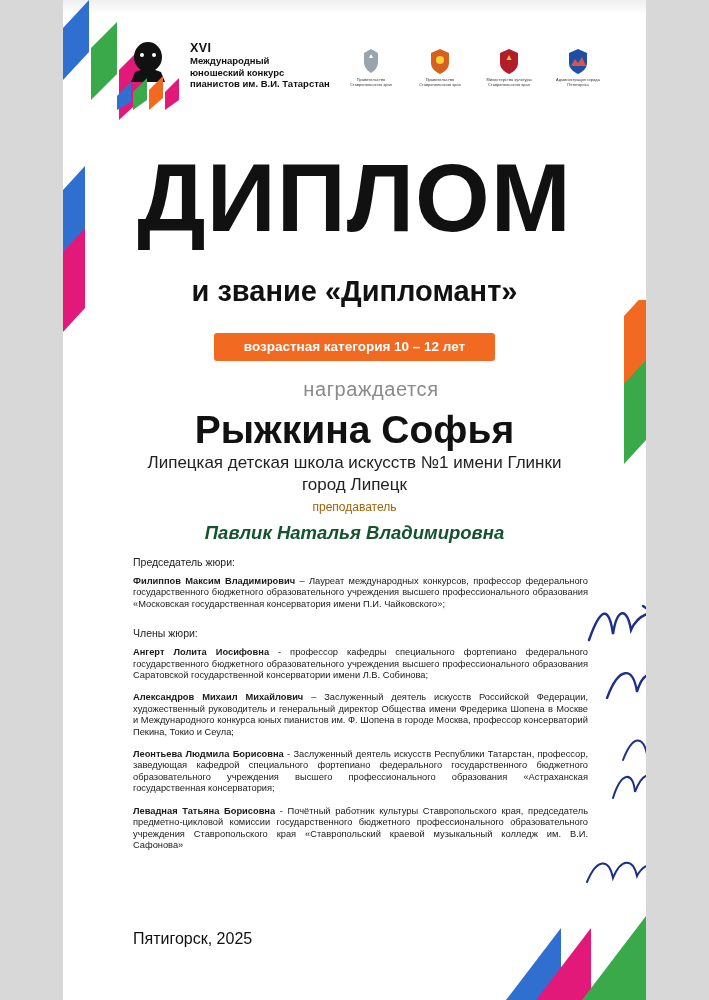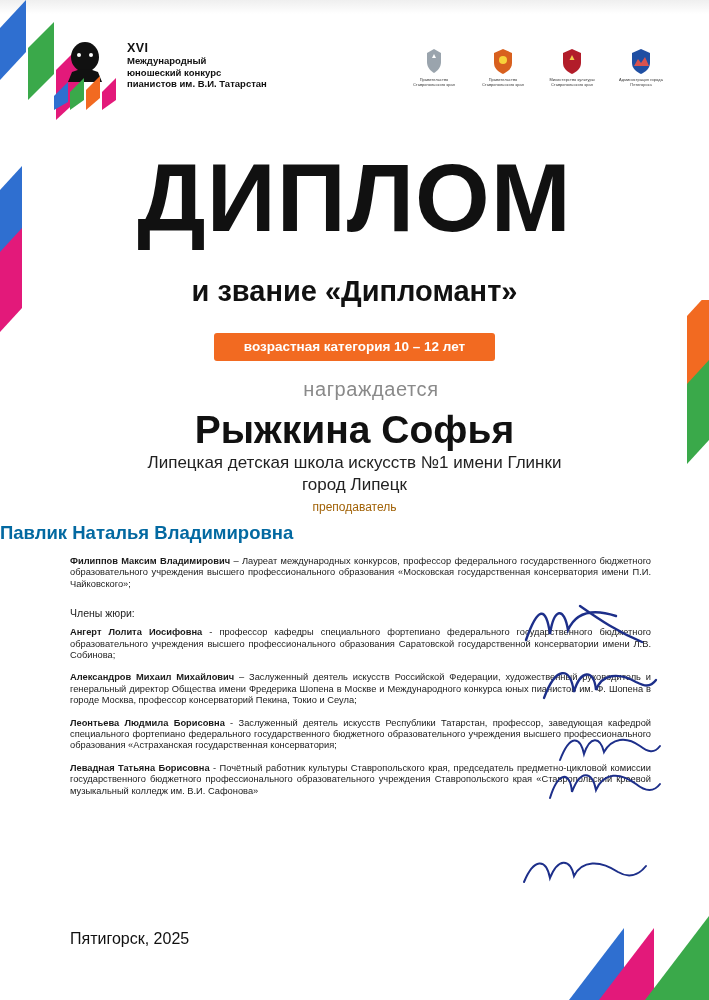--- a/index.html
+++ b/index.html
@@ -5,21 +5,21 @@
   html, body {
     margin: 0;
     padding: 0;
     background: #d8d8d8;
   }
   body {
     font-family: "Liberation Sans", sans-serif;
   }
   .page {
     position: relative;
-    width: 709px;
+    width: 583px;
     height: 1000px;
     background: #ffffff;
     overflow: hidden;
     margin: 0 auto;
   }
 
   
   .deco { position: absolute; pointer-events: none; }
 
   .deco-tl { left: 0; top: 0; width: 120px; height: 120px; }
@@ -133,23 +133,25 @@
   .teacher-label {
     position: absolute;
     top: 500px; left: 0; right: 0;
     text-align: center;
     font-size: 12px;
     color: #a16207;
   }
   .teacher-name {
     position: absolute;
     top: 522px; left: 0; right: 0;
+    text-align: center;
     font-size: 18.5px;
     font-weight: bold;
-    color: #0369a1;
+    color: #14532d;
+    font-style: italic;
   }
 
   
   .jury {
     position: absolute;
     left: 70px;
     right: 58px;
     top: 556px;
   }
   .jury-heading {
@@ -287,20 +289,21 @@
   <div class="awarded">награждается</div>
   <div class="laureate-name">Рыжкина Софья</div>
   <div class="school">
     <span>Липецкая детская школа искусств №1 имени Глинки</span><br>
     <span>город Липецк</span>
   </div>
   <div class="teacher-label">преподаватель</div>
   <div class="teacher-name">Павлик Наталья Владимировна</div>
 
   <div class="jury">
+    <div class="jury-heading">Председатель жюри:</div>
     <div class="jury-item">
       <b>Филиппов Максим Владимирович</b><span> – Лауреат международных конкурсов, профессор федерального государственного бюджетного образовательного учреждения высшего профессионального образования «Московская государственная консерватория имени П.И. Чайковского»;</span>
     </div>
 
     <div class="jury-heading second">Члены жюри:</div>
 
     <div class="jury-item">
       <b>Ангерт Лолита Иосифовна</b><span> - профессор кафедры специального фортепиано федерального государственного бюджетного образовательного учреждения высшего профессионального образования Саратовской государственной консерватории имени Л.В. Собинова;</span>
     </div>
     <div class="jury-item">

